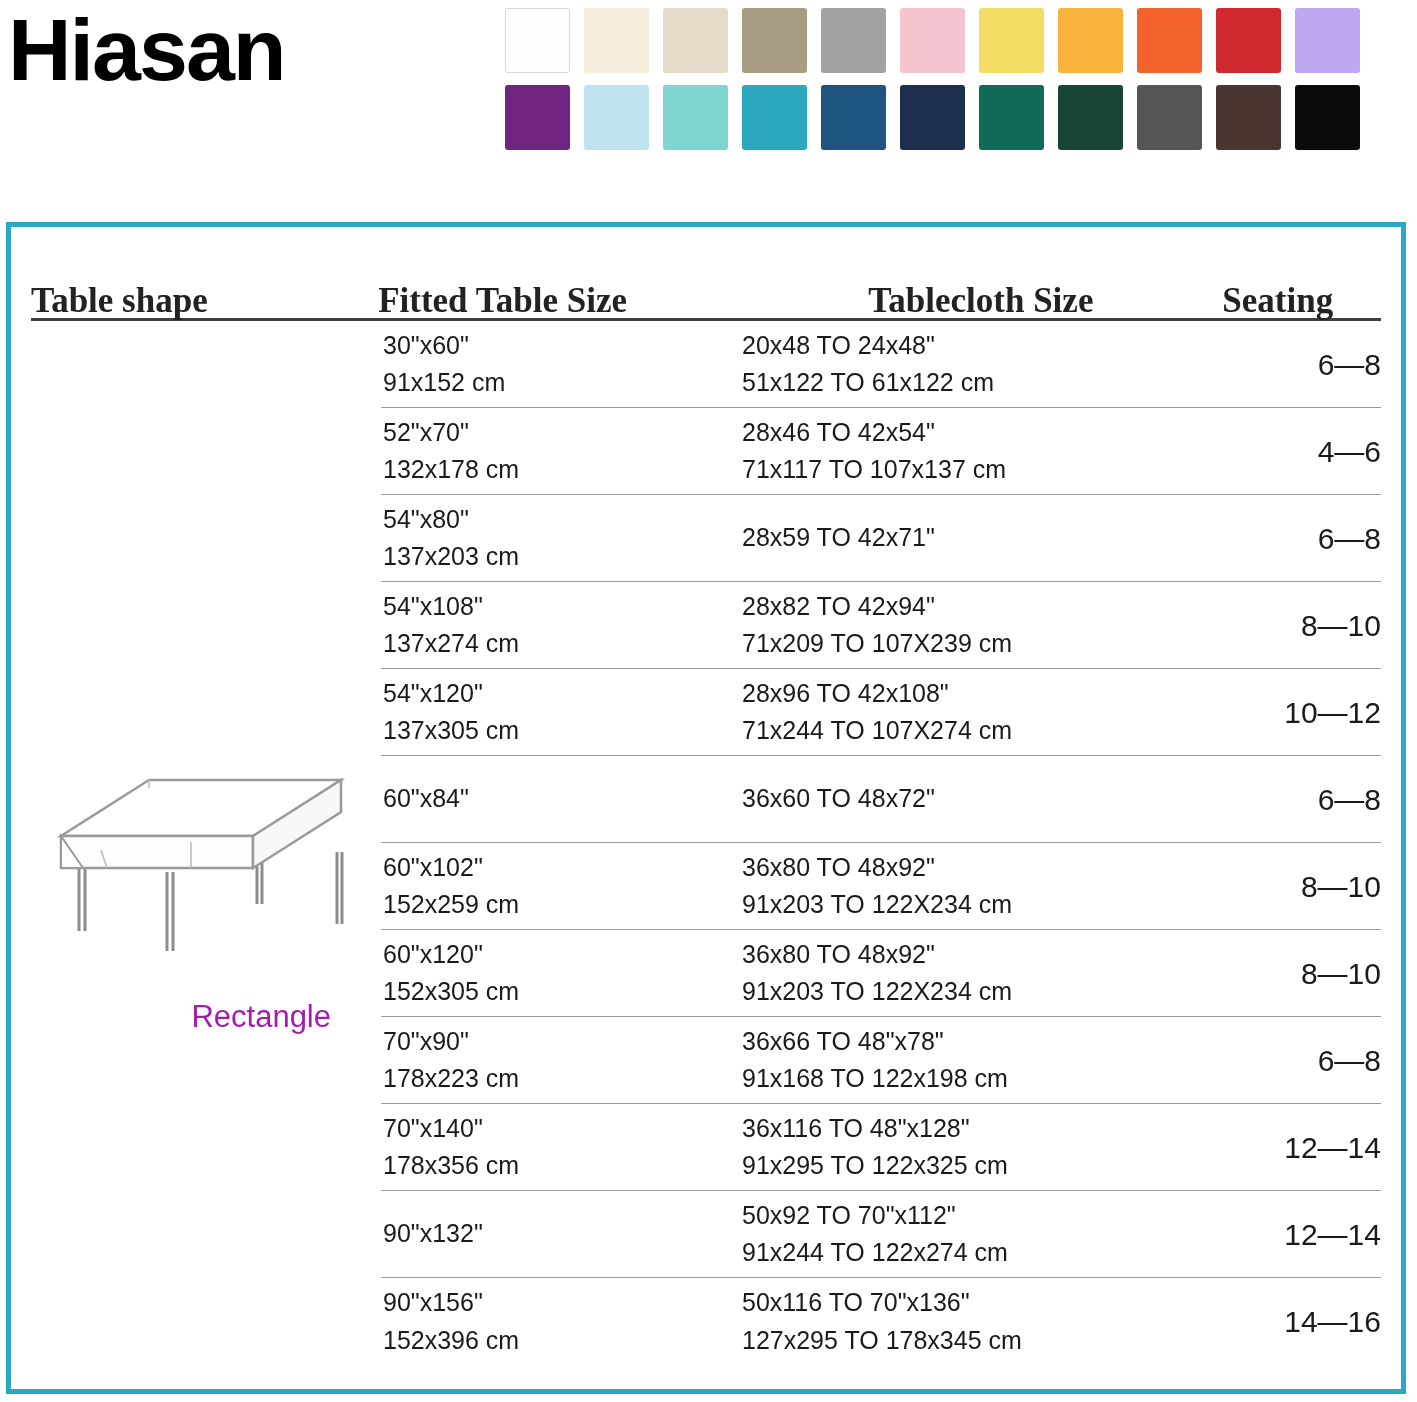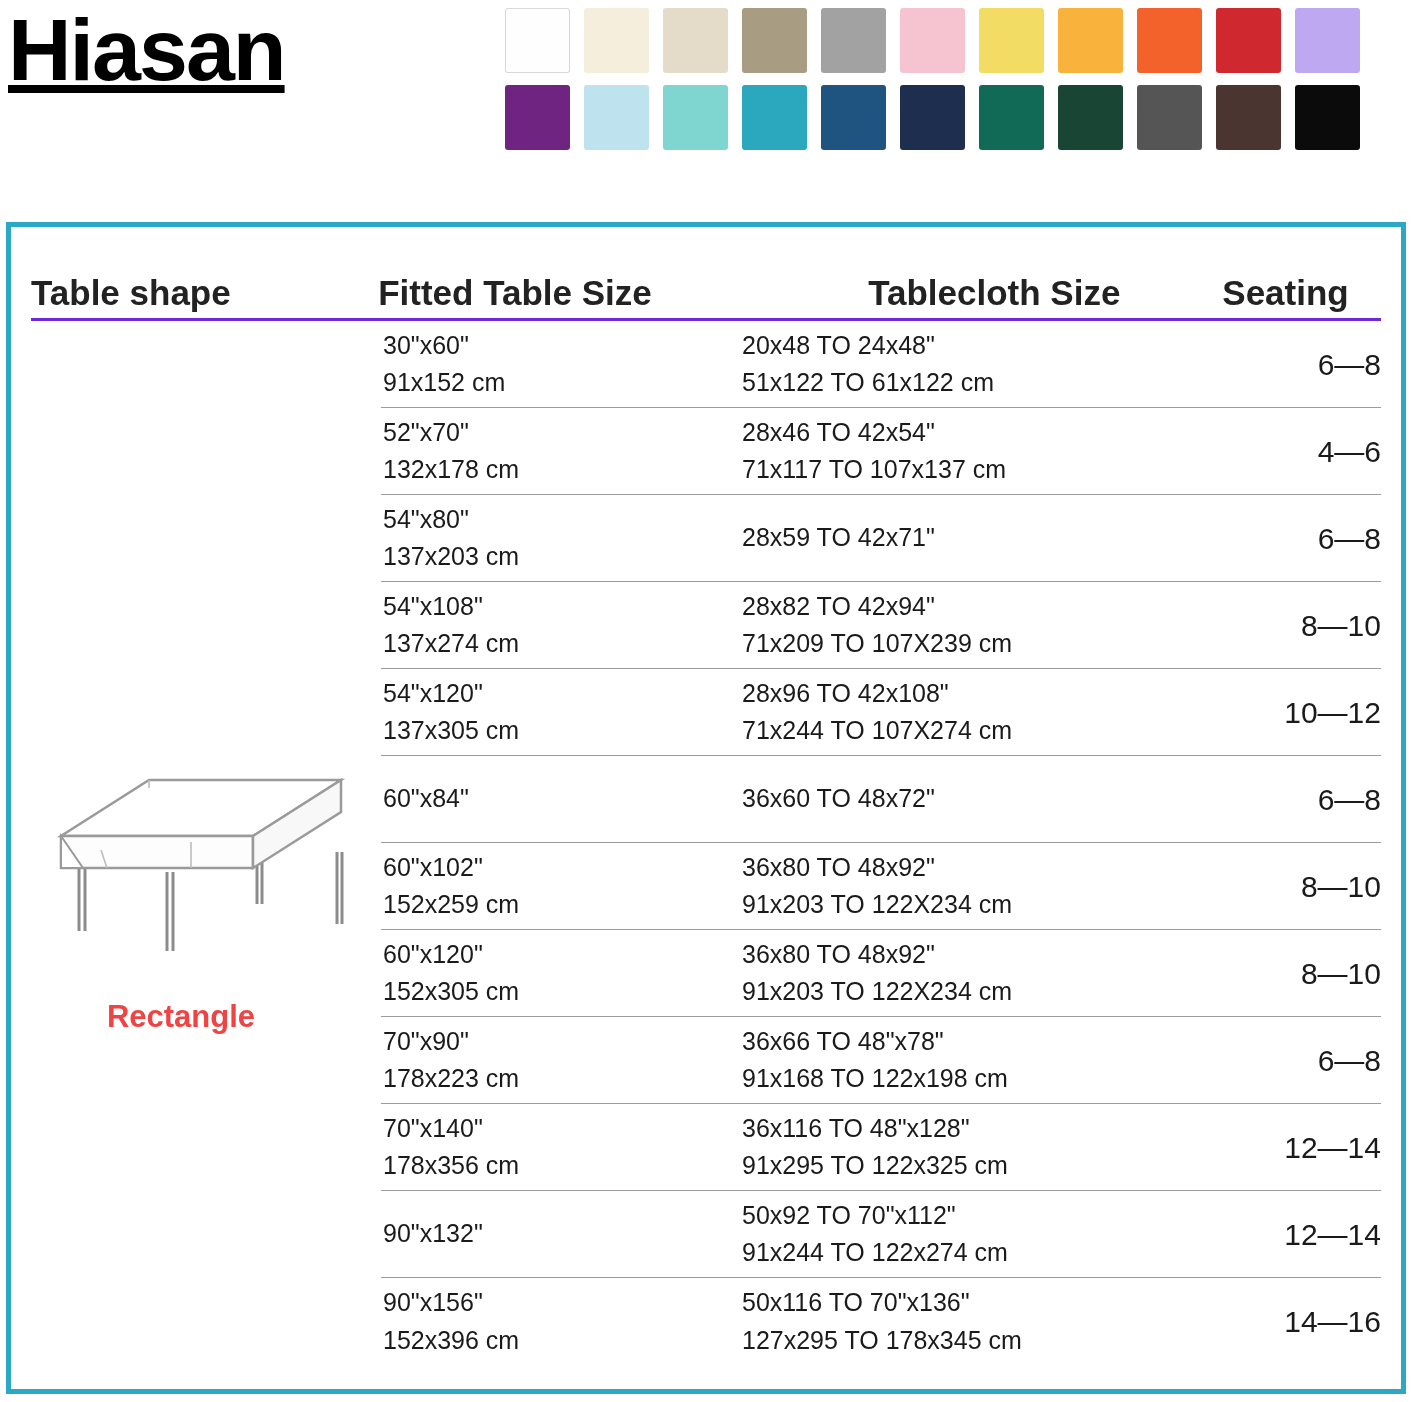--- a/index.html
+++ b/index.html
@@ -25,21 +25,20 @@
   .brand {
     position: absolute;
     left: 8px;
     top: 6px;
     font-size: 88px;
     font-weight: bold;
     letter-spacing: -2px;
     color: #000000;
     line-height: 1;
     font-family: "Liberation Sans", sans-serif;
-    text-decoration: underline;
   }
   .swatch-grid {
     position: absolute;
     left: 505px;
     top: 8px;
     display: flex;
     flex-direction: column;
     gap: 12px;
   }
   .swatch-row {
@@ -71,24 +70,24 @@
     left: 20px;
     top: 20px;
     right: 20px;
     bottom: 12px;
   }
 
   
   .thead {
     display: flex;
     align-items: flex-end;
-    border-bottom: 3px solid #6d28d9;
-    padding-bottom: 8px;
+    border-bottom: 3px solid #404040;
     height: 74px;
     box-sizing: border-box;
+    font-family: Liberation Serif, serif;
   }
   .th {
     font-size: 35px;
     font-weight: bold;
     color: #222222;
     line-height: 1;
   }
   .col-shape   { width: 350px; }
   .col-cloth   { width: 357px; }
   .col-fitted  { width: 494px; }
@@ -108,24 +107,24 @@
     top: 455px;
     left: 10px;
     width: 320px;
     height: 175px;
   }
   .shape-label {
     position: absolute;
     top: 678px;
     left: 0;
     width: 300px;
-    text-align: center;
+    text-align: right;
     font-size: 31px;
-    font-weight: bold;
-    color: #ef4444;
+    font-weight: normal;
+    color: #a21caf;
   }
   .rows {
     flex: 1 1 auto;
   }
   .row {
     display: flex;
     align-items: center;
     border-bottom: 1.5px solid #9b9b9b;
     height: 87px;
     box-sizing: border-box;

